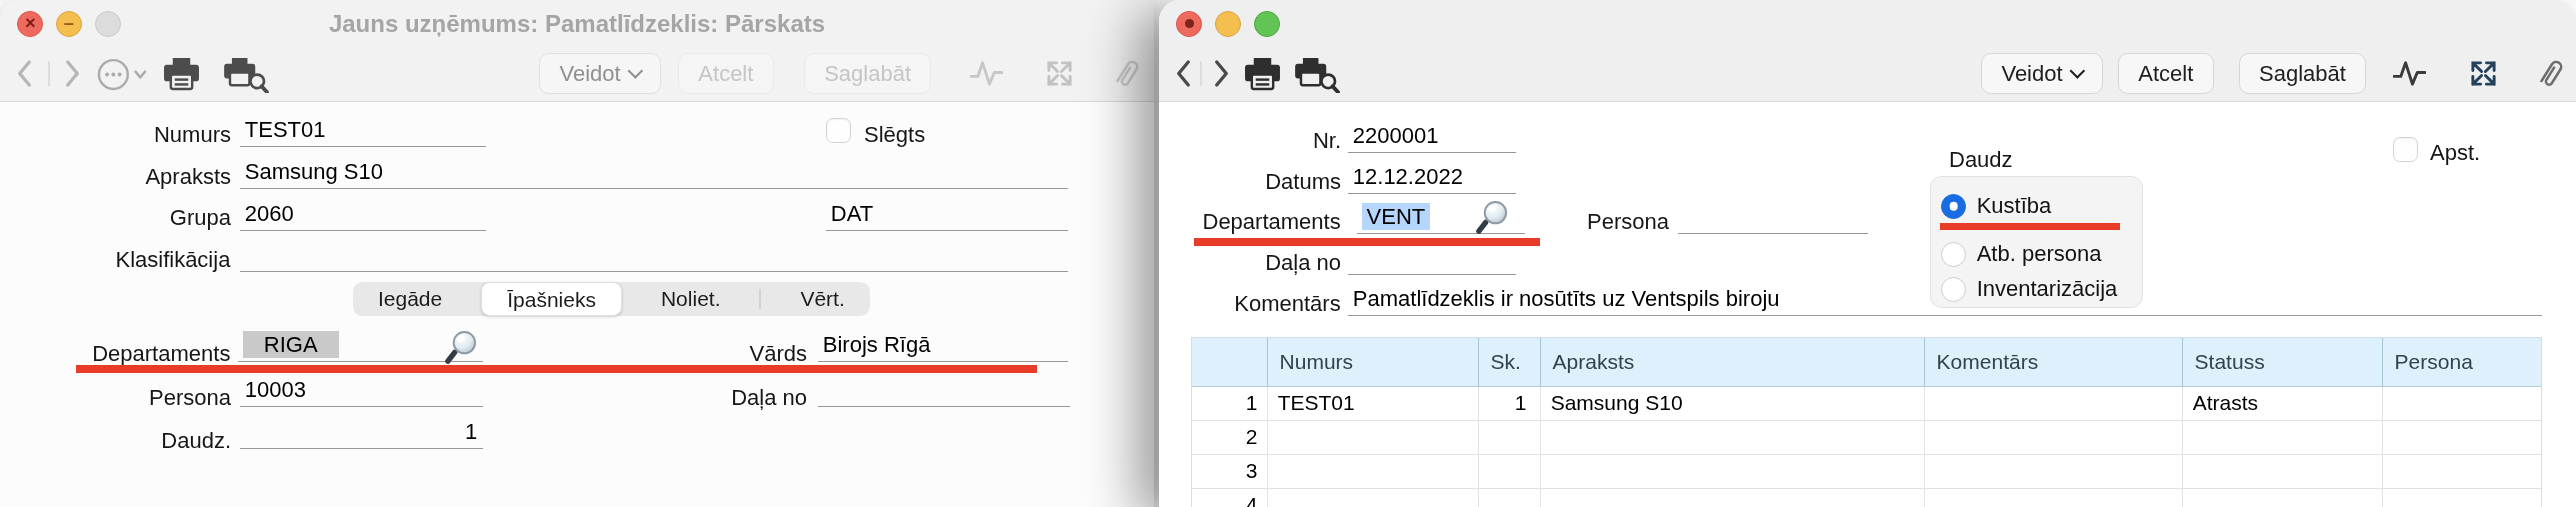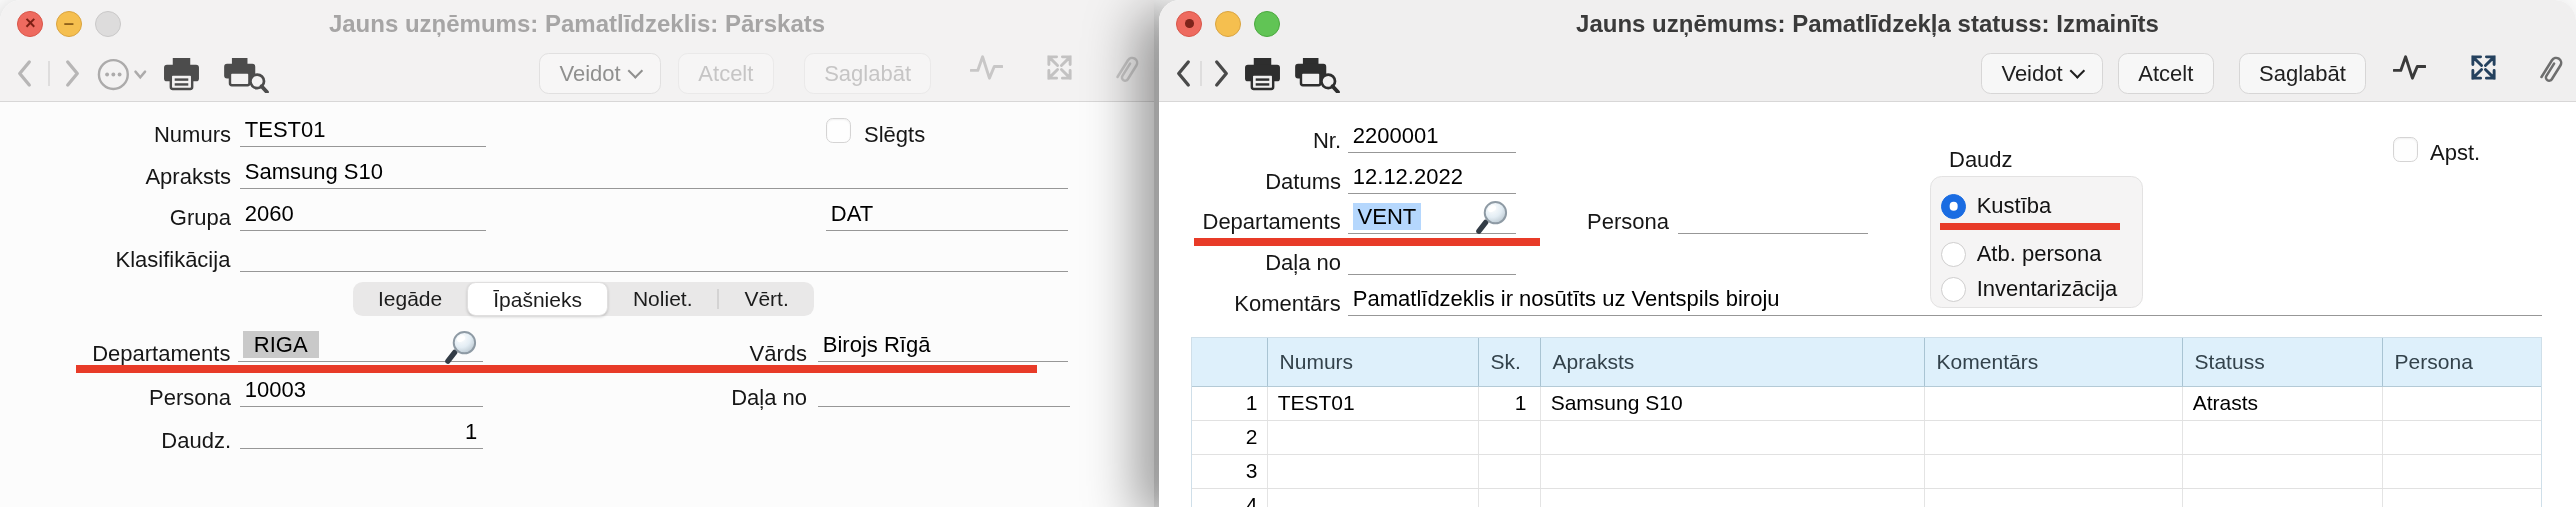--- a/index.html
+++ b/index.html
@@ -20,40 +20,40 @@
   .tl.yellow{background:#f5bf4f;border:1px solid #d9a33f;color:#8f611a;}
   .tl.green{background:#61c455;border:1px solid #4aa83e;}
   .tl.graybtn{background:#dddcdc;border:1px solid #c9c8c8;}
   .tl .editdot{width:8.7px;height:8.7px;border-radius:50%;background:#7e241b;}
   .wtitle{position:absolute;top:9.7px;left:0;width:100%;text-align:center;margin:0;
           font-size:24px;font-weight:700;white-space:nowrap;}
   .leftwin .wtitle{color:#a6a5a5;}
   .rightwin .wtitle{color:#3a3a3a;}
   .ticon{position:absolute;display:block;}
   .tooldiv{position:absolute;width:1.9px;height:25px;background:#dedddd;}
-  .tbright{position:absolute;top:53px;display:flex;align-items:flex-start;}
+  .tbright{position:absolute;top:53px;display:flex;align-items:center;}
   .tbtn{font-family:inherit;font-size:22px;height:41px;padding:0 19.4px;border-radius:9.7px;
         display:inline-flex;align-items:center;gap:9.7px;cursor:default;}
   .rightwin .tbtn{color:#202020;background:#f7f7f7;border:1.9px solid #d7d6d6;}
   .leftwin .tbtn.semidim{color:#90908f;background:#f7f6f6;border:1.9px solid #e1e0e0;}
   .leftwin .tbtn.dim{color:#c6c5c5;background:#f6f5f5;border:1.9px solid #eaE9e9;}
   .chevdn{width:8.7px;height:8.7px;border-right:2.4px solid;border-bottom:2.4px solid;
           transform:rotate(45deg) translate(-1.9px,-1.9px);display:inline-block;}
   .lbl{position:absolute;font-size:22px;color:#161616;text-align:right;white-space:nowrap;line-height:29px;}
   .lbl-l{position:absolute;font-size:22px;color:#161616;text-align:left;white-space:nowrap;line-height:29px;}
   .fld{position:absolute;height:33px;border-bottom:1.9px solid #979797;font-size:22px;color:#000;
        line-height:31px;white-space:nowrap;box-sizing:border-box;padding-left:4.8px;overflow:visible;}
   .fld.num{text-align:right;padding-right:5.8px;}
-  .sel-gray{background:#c9c9c9;padding:1px 11px;}
+  .sel-gray{background:#c9c9c9;padding:1px 21px;}
   .sel-blue{background:#b5d7fd;padding:1px 4.8px;}
   .hl-red{position:absolute;background:#e83b28;}
   .cb{position:absolute;width:25px;height:25px;border:1.9px solid #d5d4d4;border-radius:6.8px;
       background:#fefefe;box-sizing:border-box;box-shadow:inset 0 1px 1.9px rgba(0,0,0,.06);}
   .segbar{position:absolute;height:34px;background:#e9e8e8;border-radius:9.7px;display:flex;
-          align-items:center;font-size:21px;color:#1c1c1c;}
+          align-items:center;font-size:21px;color:#1c1c1c;gap:14px;}
   .seg{padding:0 25px;height:34px;line-height:34px;}
   .seg.on{background:#ffffff;border-radius:8.7px;border:1px solid #e0dfdf;box-sizing:border-box;
           box-shadow:0 1px 2.9px rgba(0,0,0,.18);}
   .segsep{width:1.9px;height:19.4px;background:#d4d3d3;}
   .gbox{position:absolute;background:#f5f4f4;border:1px solid #e3e2e2;border-radius:11.6px;}
   .radio-row{position:absolute;display:flex;align-items:center;gap:10.7px;font-size:22px;color:#121212;}
   .radio{width:25px;height:25px;border-radius:50%;background:#fff;border:1.9px solid #cfcece;
          box-sizing:border-box;position:relative;flex:0 0 auto;}
   .radio.on{background:#1a6ce2;border-color:#1a6ce2;}
   .radio.on::after{content:"";position:absolute;left:50%;top:50%;width:8.7px;height:8.7px;border-radius:50%;
@@ -191,21 +191,20 @@
 
   <section class="win rightwin">
     <div class="chrome">
       <div class="traffic">
         <span class="tl red">
             <span class="editdot"></span>
           </span>
         <span class="tl yellow"></span>
         <span class="tl green"></span>
       </div>
-      <h1 class="wtitle">Jauns uzņēmums: Pamatlīdzekļa statuss: Izmainīts</h1>
 
       <svg class="ticon" style="left:13.6px;top:58px;color:#4a4a4a" width="21" height="31" viewBox="0 0 22 32">
         <path d="M16 4 L6 16 L16 28" fill="none" stroke="currentColor" stroke-width="3.5" stroke-linecap="round" stroke-linejoin="round"></path>
       </svg>
       <div class="tooldiv" style="left:41px;top:61px"></div>
       <svg class="ticon" style="left:52px;top:58px;color:#4a4a4a" width="21" height="31" viewBox="0 0 22 32">
         <path d="M6 4 L16 16 L6 28" fill="none" stroke="currentColor" stroke-width="3.5" stroke-linecap="round" stroke-linejoin="round"></path>
       </svg>
       <svg class="ticon" style="left:85px;top:58px;color:#2e2e2e" width="37" height="33" viewBox="0 0 38 34">
         <rect x="10" y="0" width="18" height="8" fill="currentColor"></rect>
@@ -243,21 +242,21 @@
       </div>
     </div>
 
     <div class="lbl" style="left:39px;width:143px;top:126px">Nr.</div>
     <div class="fld" style="left:189px;top:120px;width:168px">2200001</div>
 
     <div class="lbl" style="left:39px;width:143px;top:167px">Datums</div>
     <div class="fld" style="left:189px;top:161px;width:168px">12.12.2022</div>
 
     <div class="lbl" style="left:7.7px;width:174px;top:207px">Departaments</div>
-    <div class="fld" style="left:189px;top:201px;width:168px"><span class="sel-blue">VENT</span></div>
+    <div class="fld" style="left:198px;top:201px;width:168px"><span class="sel-blue">VENT</span></div>
     <svg class="ticon" style="left:316px;top:200px" width="35" height="35" viewBox="0 0 36 36">
       <line x1="11" y1="23" x2="4" y2="32" stroke="#333c46" stroke-width="5.5" stroke-linecap="round"></line>
       <circle cx="21" cy="13" r="11" fill="url(#lensgrad)" stroke="#8e9aa4" stroke-width="2"></circle>
       <ellipse cx="17.5" cy="9" rx="4.5" ry="3" fill="rgba(255,255,255,.95)" transform="rotate(-28 17.5 9)"></ellipse>
     </svg>
     <div class="hl-red" style="left:35px;top:238px;width:346px;height:7.7px"></div>
 
     <div class="lbl" style="left:368px;width:142px;top:207px">Persona</div>
     <div class="fld" style="left:519px;top:201px;width:190px"></div>
 

